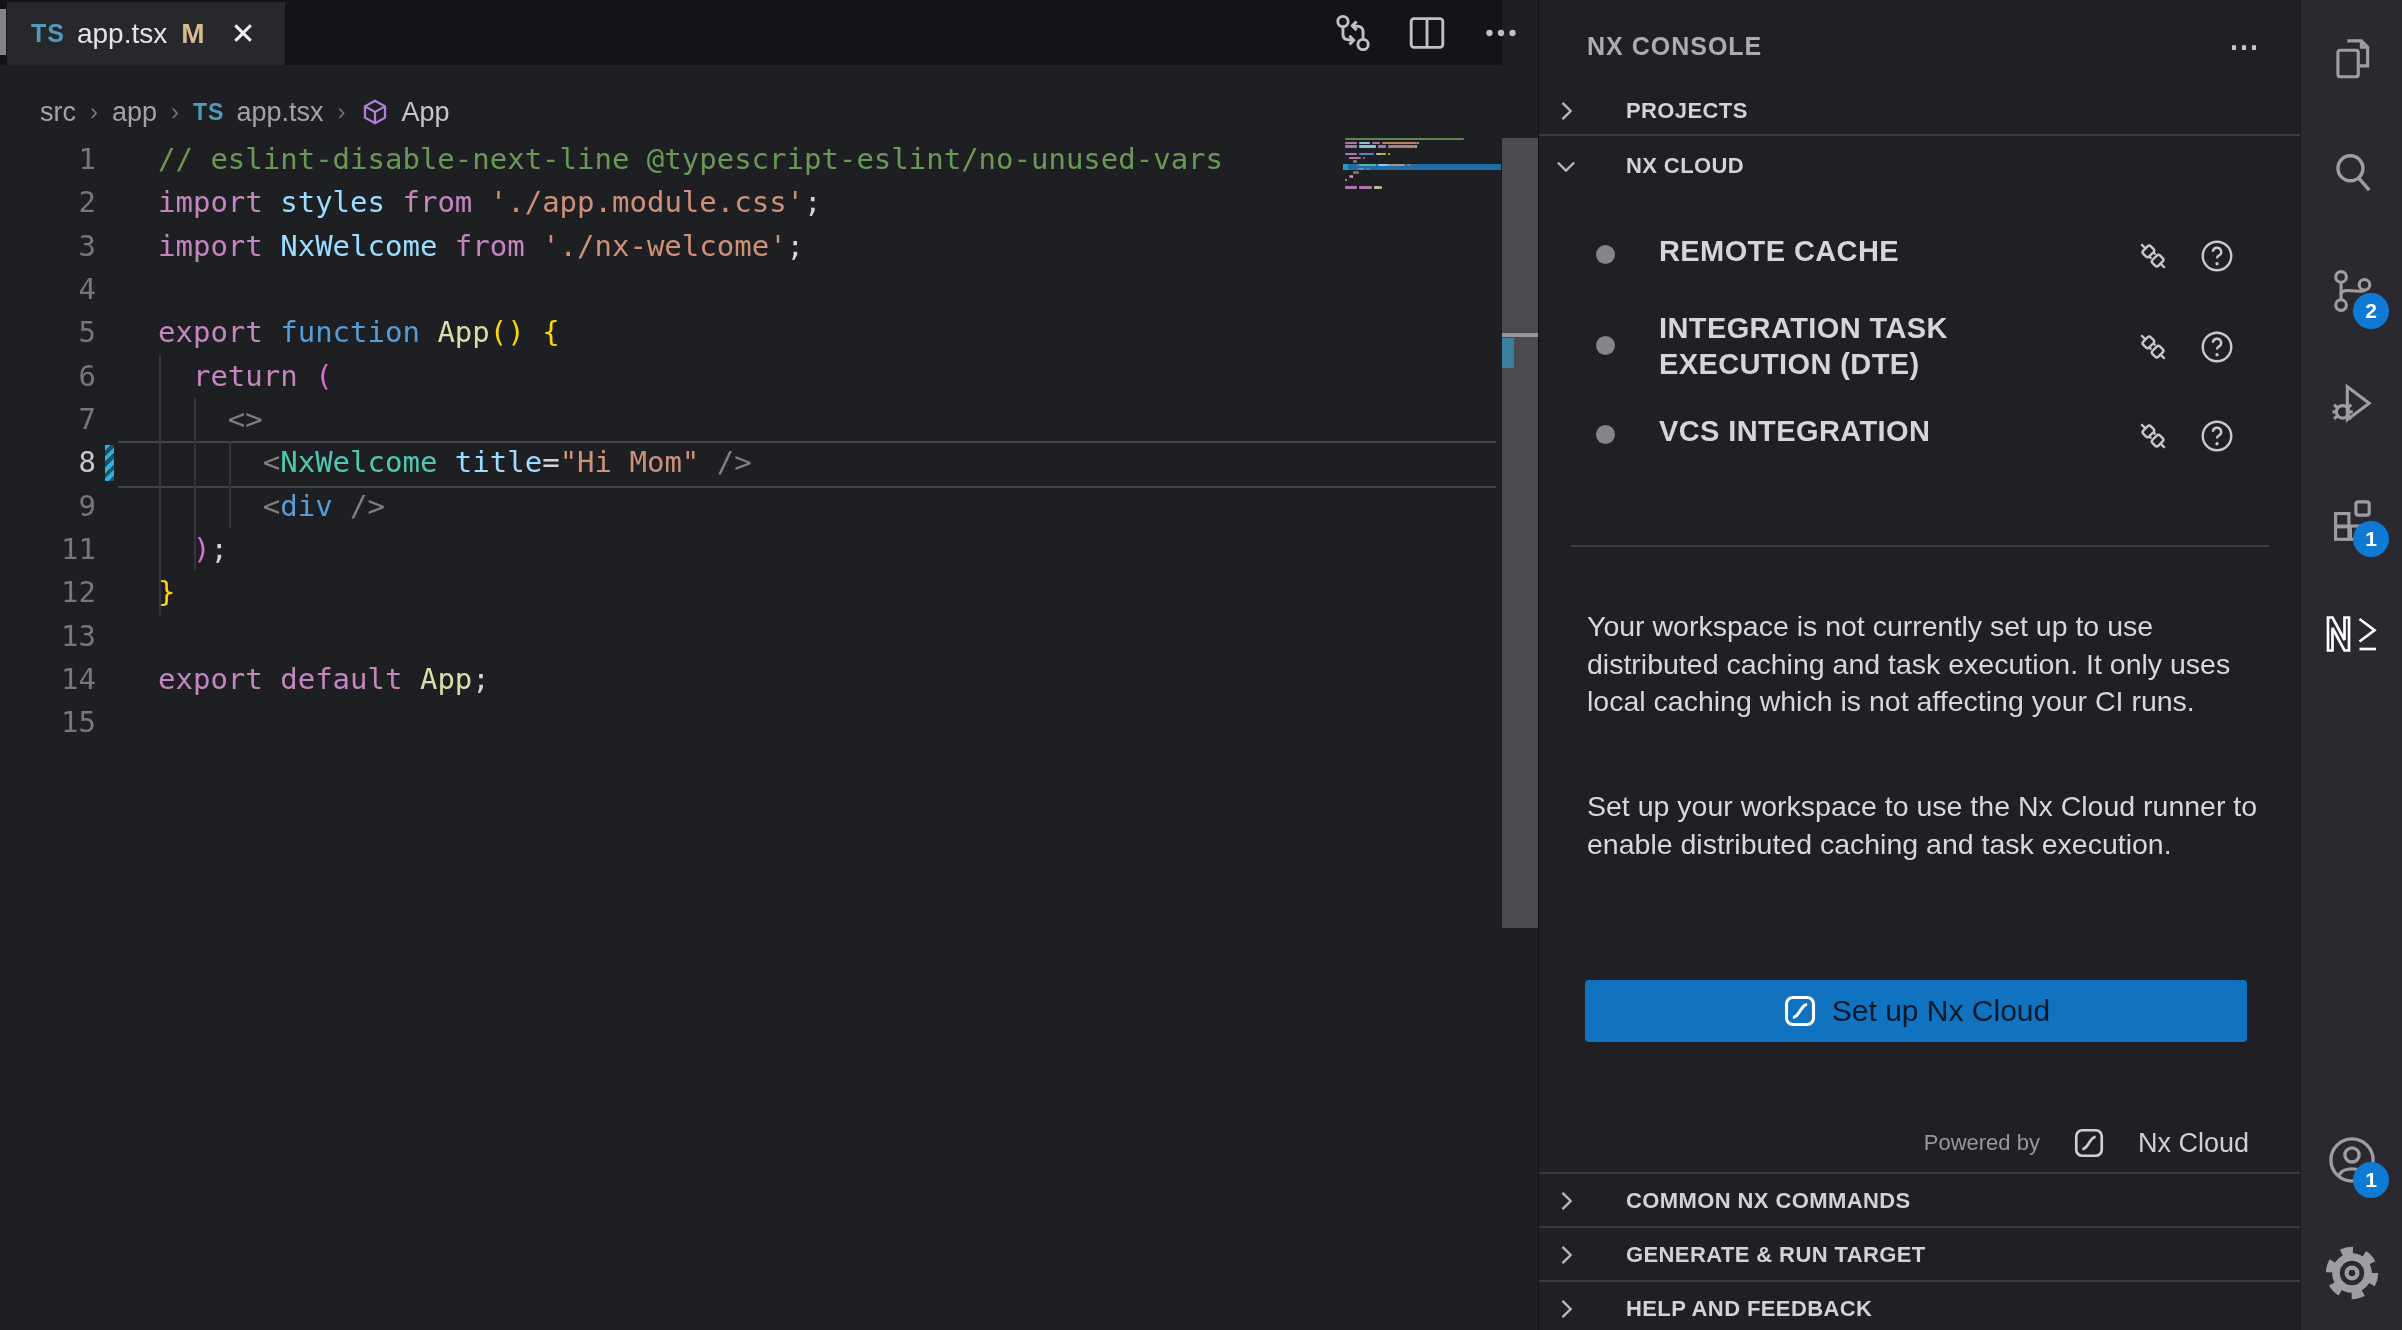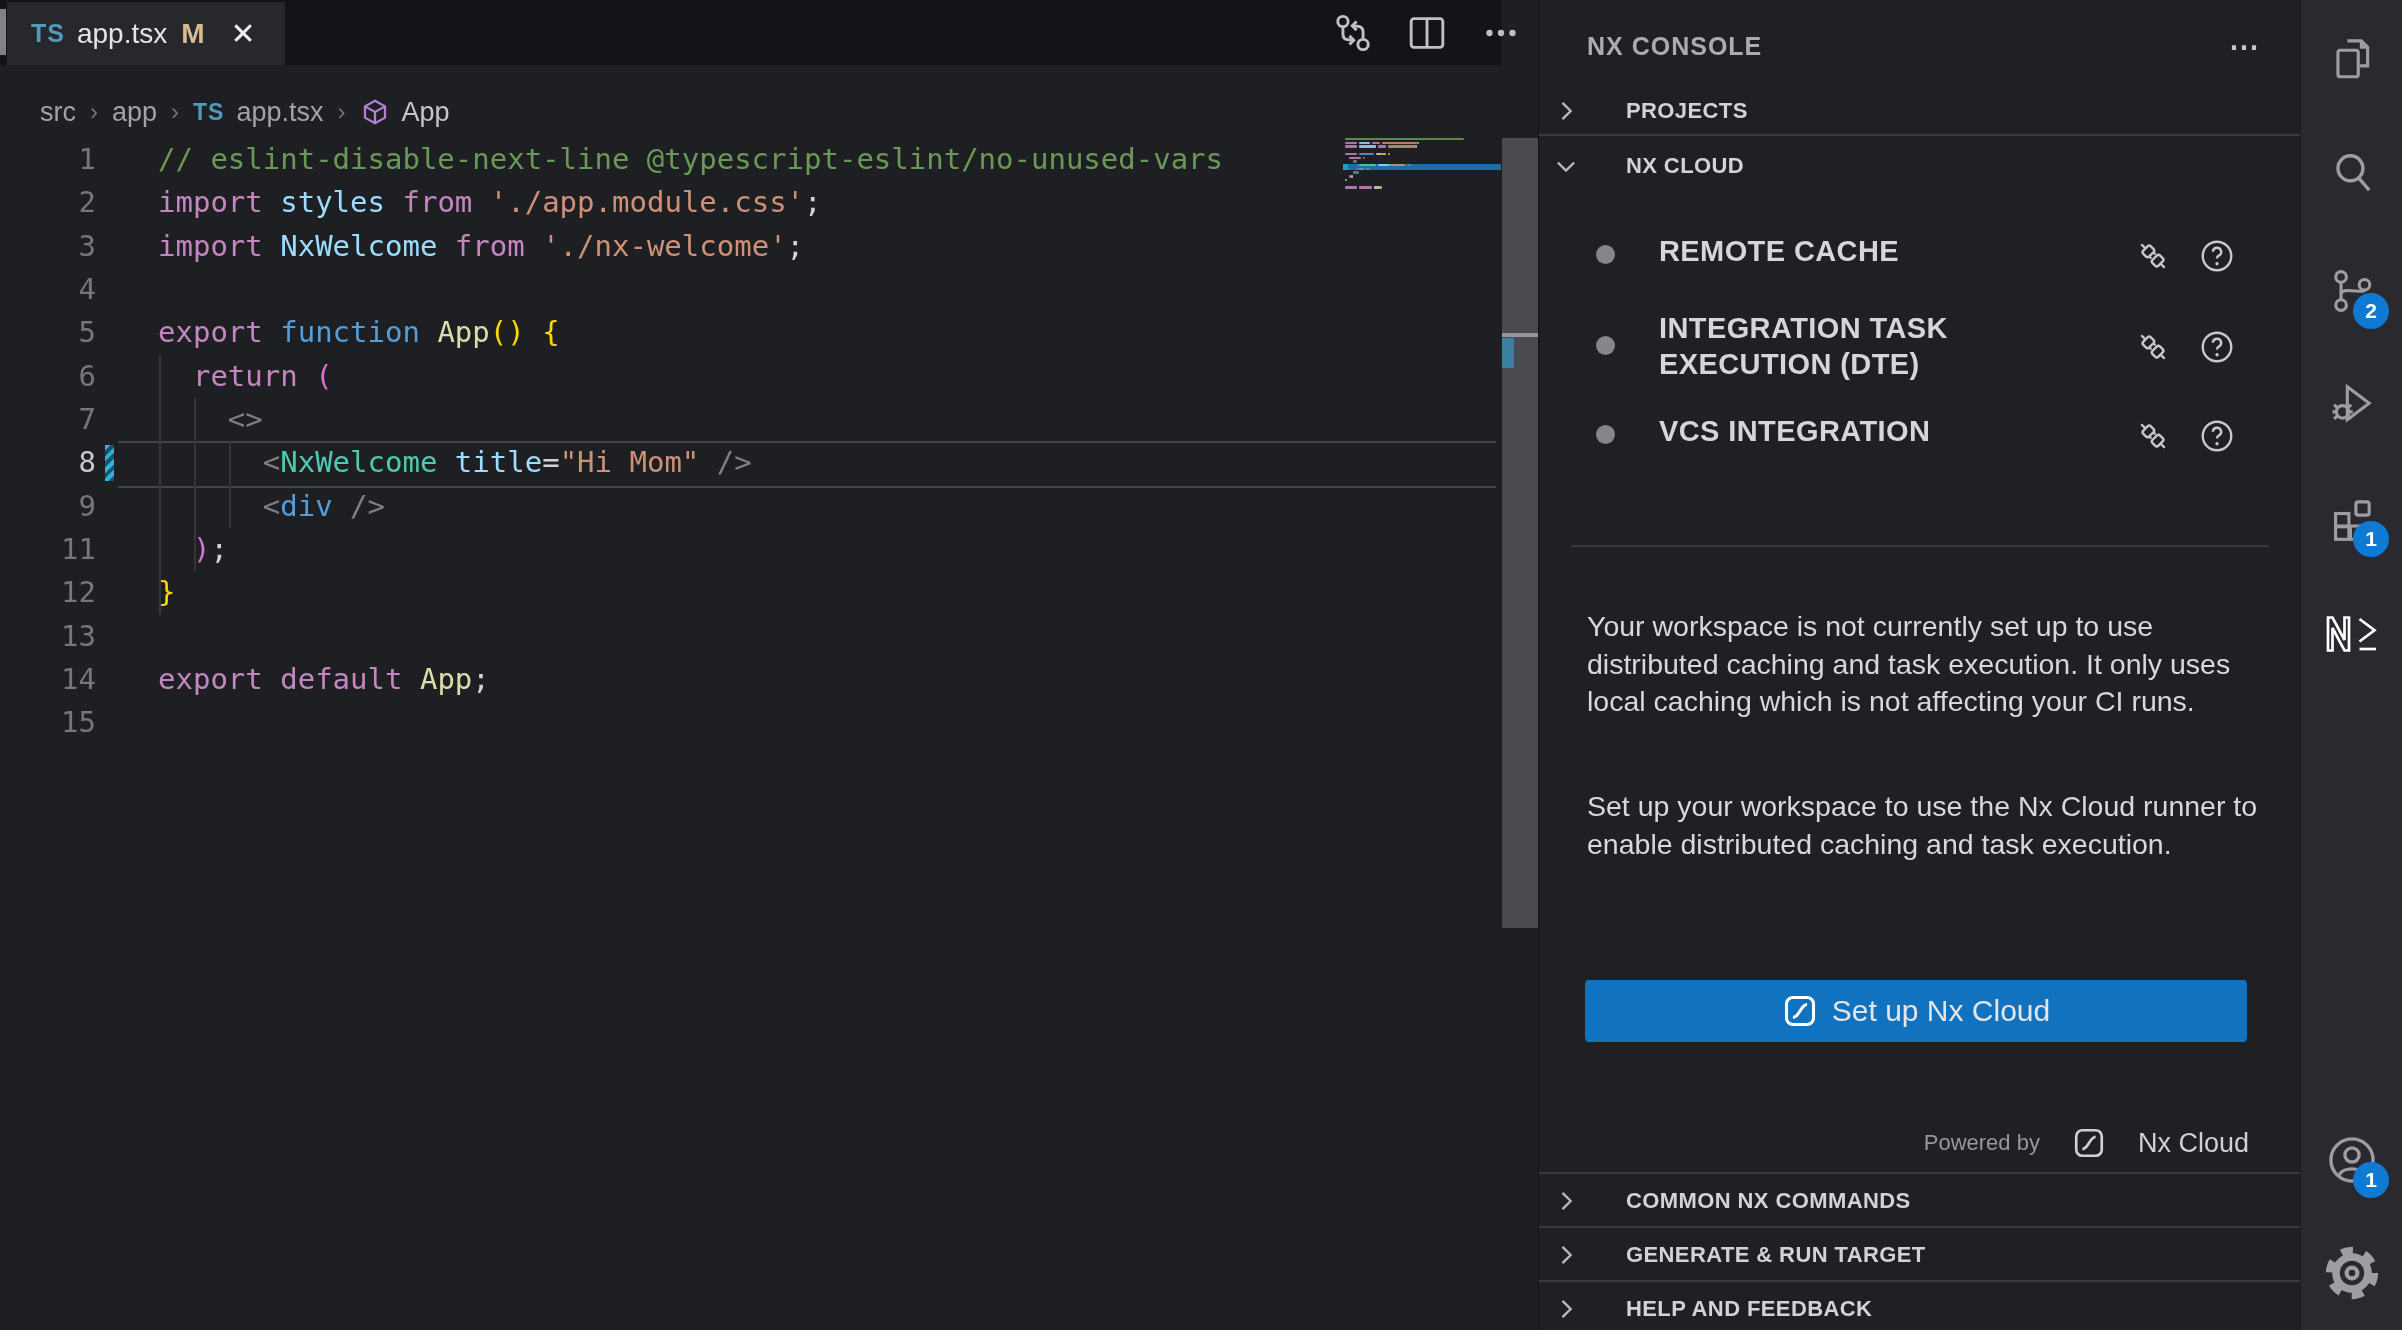--- a/index.html
+++ b/index.html
@@ -54,21 +54,21 @@
   .divider{position:absolute;left:0;width:762px;height:2px;background:#39393f;}
   .feature{position:absolute;left:0;width:762px;}
   .feature .dot{position:absolute;left:57px;width:19px;height:19px;border-radius:50%;background:#85858b;}
   .feature .flabel{position:absolute;left:120px;width:340px;font-weight:700;font-size:29px;
                    line-height:36px;color:#d5d5da;letter-spacing:.4px;}
   .feature .ficons{position:absolute;left:595px;display:flex;gap:26px;align-items:center;}
   #inset-divider{position:absolute;left:32px;top:545px;width:698px;height:2px;background:#37373d;}
   .para{position:absolute;left:48px;width:674px;font-size:28.5px;line-height:37.5px;color:#d8d8dc;}
   #setup-btn{position:absolute;left:46px;top:980px;width:662px;height:62px;background:#1173c0;
              border:none;border-radius:4px;display:flex;align-items:center;justify-content:center;
-             gap:14px;color:#e5e5e5;font-size:30px;font-family:"Liberation Sans",sans-serif;}
+             gap:14px;color:#0f172a;font-size:30px;font-family:"Liberation Sans",sans-serif;}
   #powered{position:absolute;left:0;top:1121px;width:710px;height:44px;display:flex;
            justify-content:flex-end;align-items:center;gap:32px;}
   #powered .pb{color:#97979c;font-size:22px;}
   #powered .nxc{color:#d0d0d4;font-size:27px;}
   
   #activitybar{position:absolute;left:2300px;top:0;width:102px;height:1330px;background:#2a292f;
                border-left:1px solid #19191d;}
   .act-item{position:absolute;left:0;width:102px;height:76px;display:flex;align-items:center;justify-content:center;}
   .act-badge{position:absolute;left:52px;top:40px;min-width:36px;height:36px;border-radius:18px;
              background:#0e7ad4;color:#fff;font-size:21px;font-weight:700;display:flex;

